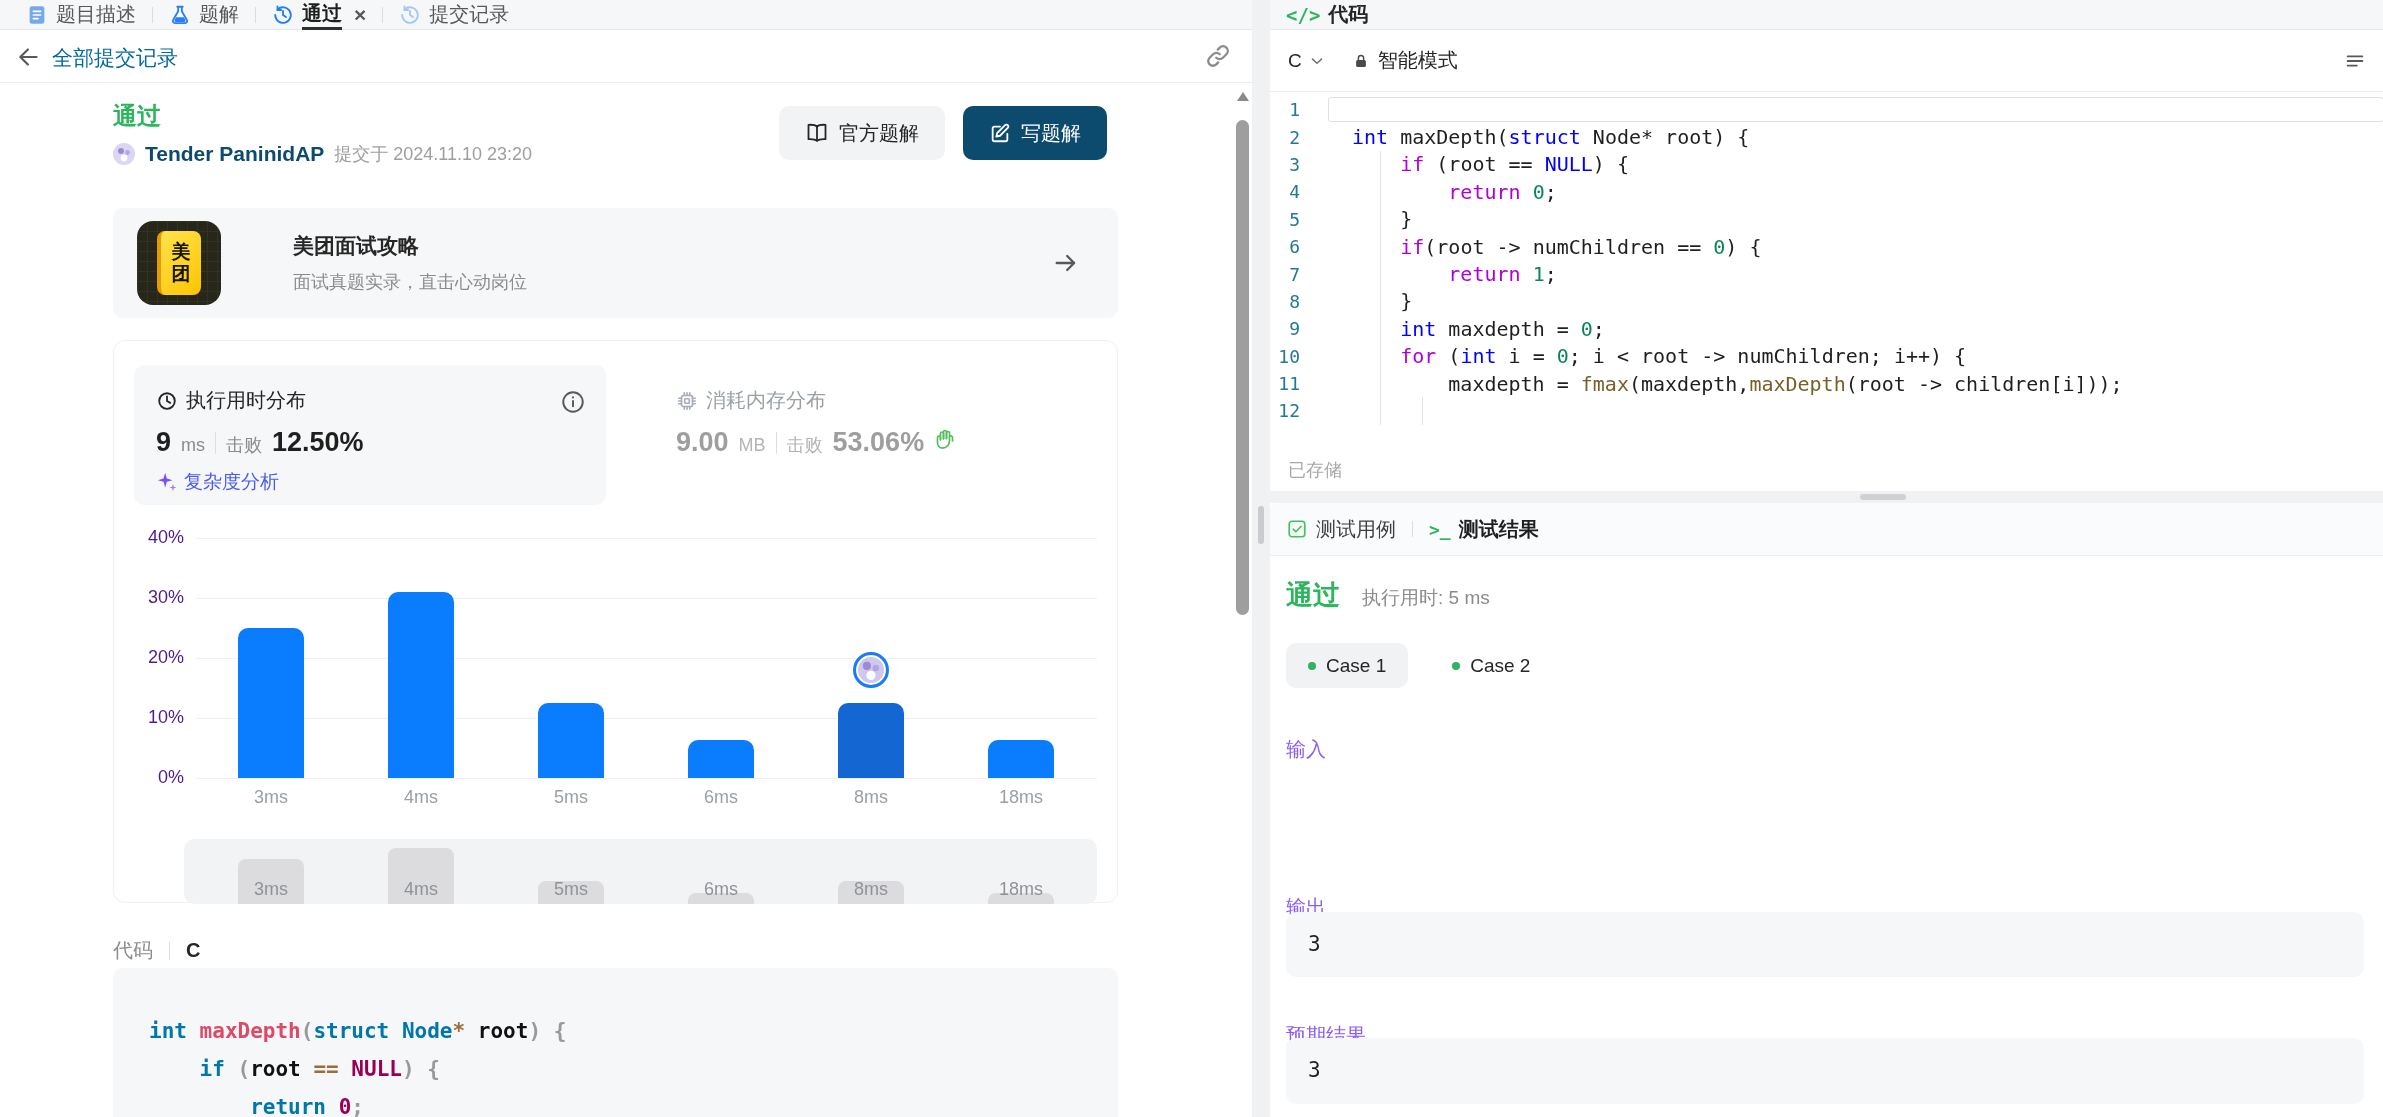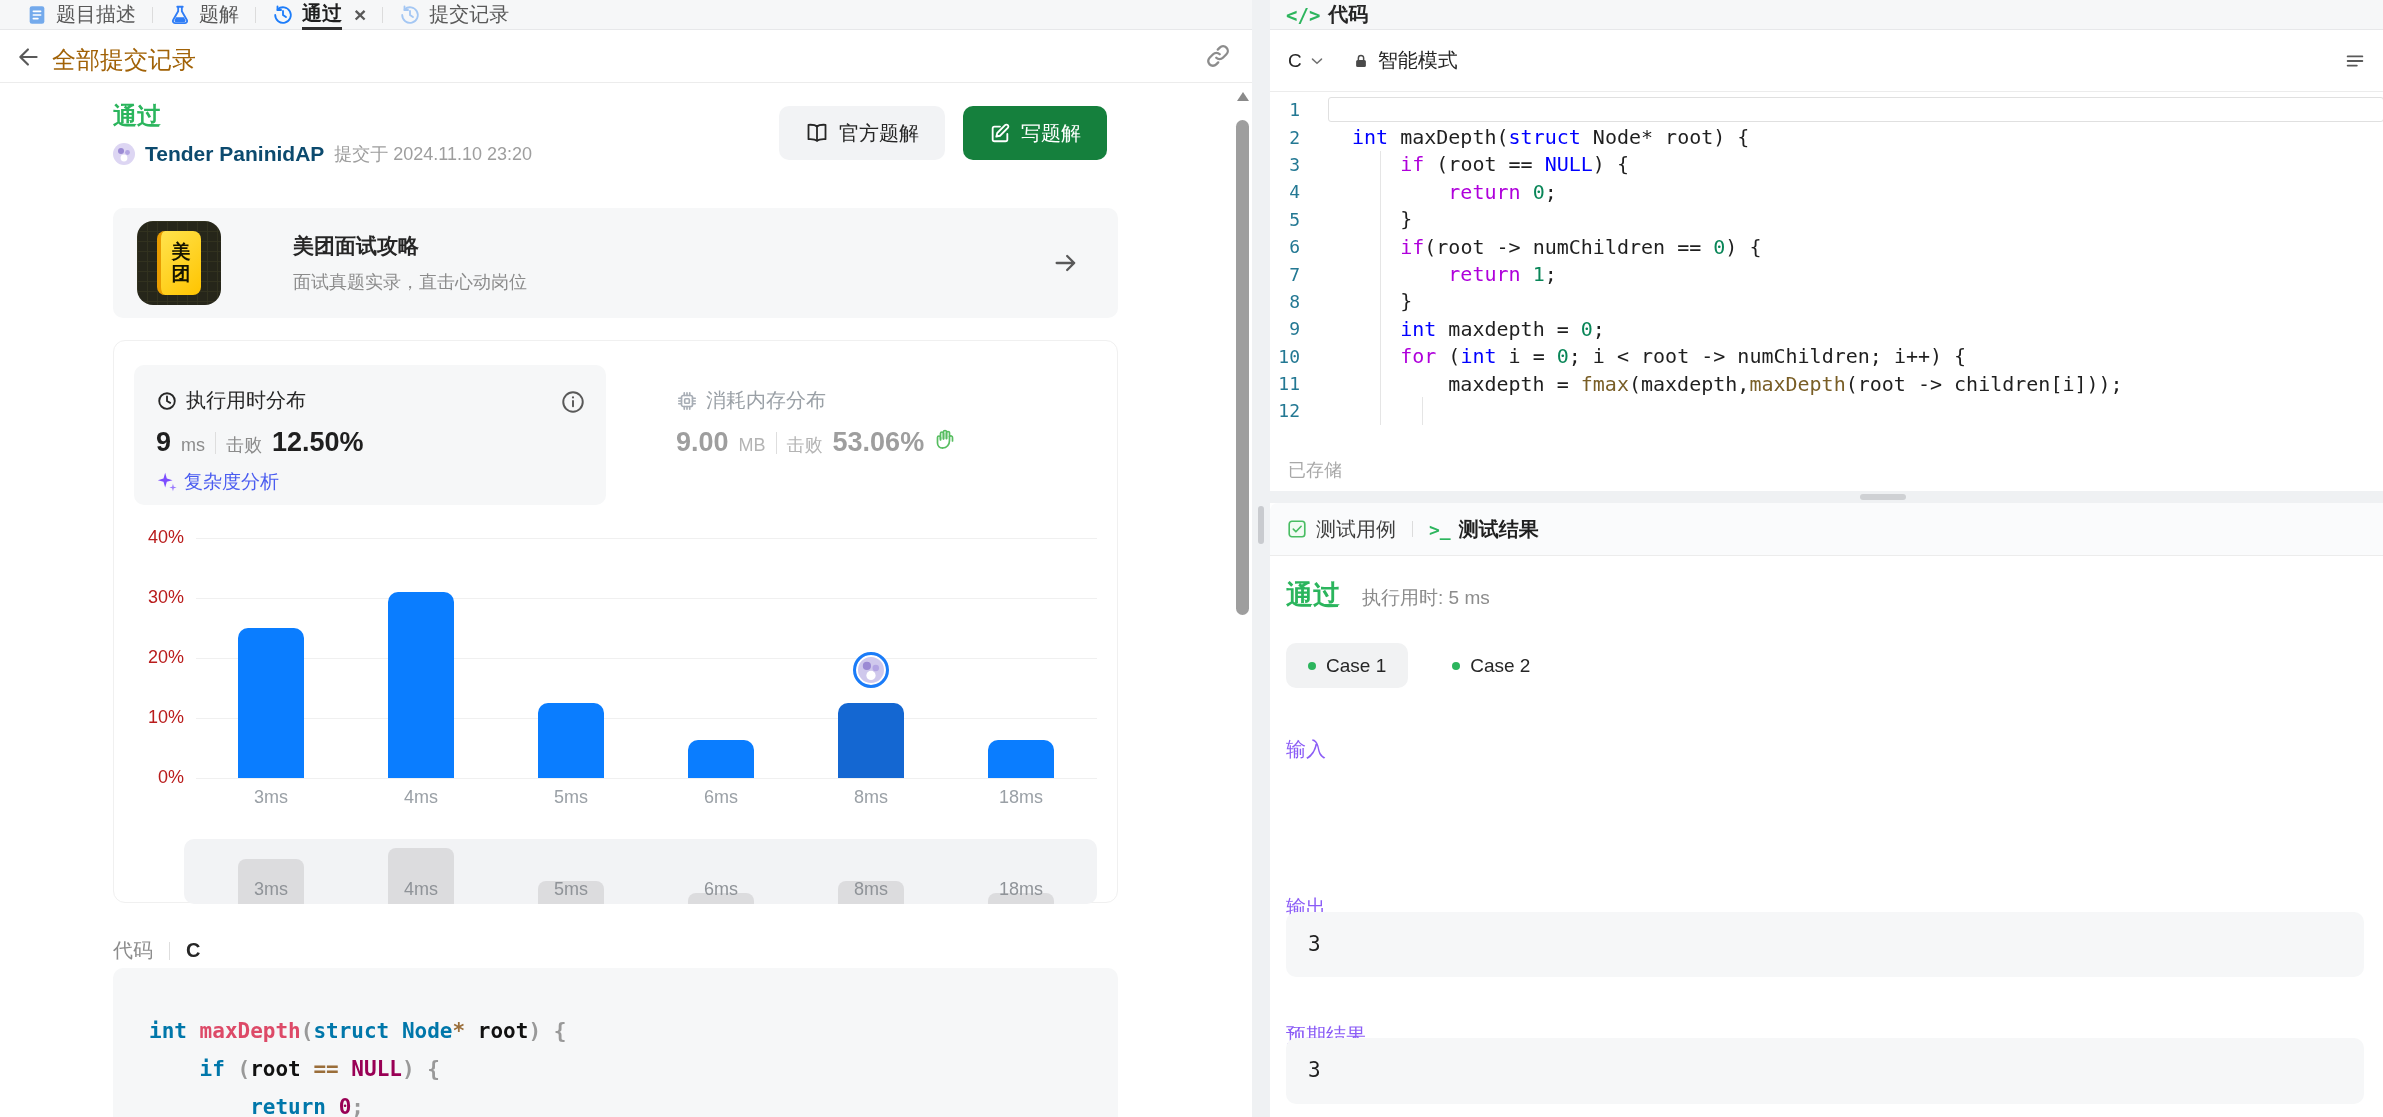--- a/index.html
+++ b/index.html
@@ -14,34 +14,34 @@
   .tab .lbl { white-space:nowrap; }
   .tab.active { color:#1f1f1f; font-weight:700; }
   .tab.active .lbl { border-bottom:3px solid #2f2f2f; }
   .tab-x { font-size:21px; color:#595959; margin-left:4px; line-height:1; }
   .tab-div { width:1px; height:16px; background:#dcdcdc; }
 
   
   .left-panel { position:absolute; left:0; top:30px; width:1252px; height:1087px; background:#fff; overflow:hidden; }
   .lp-header { position:absolute; left:0; top:0; width:100%; height:53px; border-bottom:1px solid #ececec; }
   .back-btn { position:absolute; left:16px; top:14px; width:26px; height:26px; cursor:pointer; }
-  .lp-title { position:absolute; left:52px; top:14px; font-size:24px; color:#a16207; }
+  .lp-title { position:absolute; left:52px; top:14px; font-size:21px; color:#0369a1; }
   .link-btn { position:absolute; right:20px; top:12px; width:28px; height:28px; cursor:pointer; }
 
   .status-big { position:absolute; left:113px; top:70px; font-size:24px; font-weight:600; color:#2bb55d; }
   .user-row { position:absolute; left:113px; top:112px; display:flex; align-items:center; gap:10px; }
   .avatar-sm { width:22px; height:22px; border-radius:50%; background:#ddd6f3; overflow:hidden; }
   .user-name { font-size:21px; font-weight:700; color:#0c4a6e; }
   .user-sub { font-size:18px; color:#9e9e9e; }
 
   .actions { position:absolute; top:76px; right:145px; display:flex; gap:18px; }
   .btn { height:54px; display:flex; align-items:center; gap:10px; padding:0 26px; border-radius:10px;
     font-size:20px; font-weight:500; cursor:pointer; border:none; }
   .btn-gray { background:#f2f3f5; color:#262626; }
-  .btn-green { background:#15803d; color:#fff; }
+  .btn-green { background:#0c4a6e; color:#fff; }
 
   .banner { position:absolute; left:113px; top:178px; width:1005px; height:110px; background:#f6f7f8; border-radius:10px; cursor:pointer; }
   .mt-logo { position:absolute; left:24px; top:13px; width:84px; height:84px; border-radius:16px; background:#26261a;
     display:flex; align-items:center; justify-content:center;
     background-image:linear-gradient(#32321f 1px,transparent 1px),linear-gradient(90deg,#32321f 1px,transparent 1px);
     background-size:10px 10px; }
   .mt-card { width:44px; height:64px; border-radius:8px; background:linear-gradient(135deg,#ffe34d,#ffc400);
     border-left:4px solid #e89b00; display:flex; align-items:center; justify-content:center; }
   .mt-txt { width:24px; font-size:19px; font-weight:900; color:#141400; line-height:22px; text-align:center; word-break:break-all; }
   .banner-title { position:absolute; left:180px; top:24px; font-size:21px; font-weight:600; color:#262626;text-align:right; }
@@ -59,21 +59,21 @@
   .v-beat { font-size:18px; color:#8c8c8c; }
   .cplx { position:absolute; left:22px; top:104px; display:flex; align-items:center; gap:6px; font-size:19px; color:#4a5cf0; cursor:pointer; }
   .mem-block { position:absolute; left:540px; top:24px; width:450px; height:140px; }
   .mem-block .stat-head { color:#9aa0a6; }
   .mem-block .v-big { color:#9e9e9e; }
   .mem-block .v-unit,.mem-block .v-beat { color:#b4b4b4; }
   .info-btn { position:absolute; right:20px; top:24px; width:26px; height:26px; cursor:pointer; }
 
   .chart-plot { position:absolute; inset:0; }
   .gridline { position:absolute; height:1px; background:#f0f0f0; left:82px; width:901px; }
-  .ytick { position:absolute; left:0; width:70px; text-align:right; font-size:18px; color:#b91c1c; }
+  .ytick { position:absolute; left:0; width:70px; text-align:right; font-size:18px; color:#4c1d95; }
   .bar { position:absolute; border-radius:10px 10px 0 0; cursor:pointer; }
   .xlab { position:absolute; top:446px; width:150px; text-align:center; font-size:18px; color:#9aa0a6; }
   .marker { position:absolute; width:36px; height:36px; border-radius:50%; background:#cfc8ec;
     border:3px solid #1a7cf8; box-shadow:0 0 0 2px #fff inset; overflow:hidden; }
   .brush { position:absolute; left:70px; top:498px; width:913px; height:65px; background:#f2f3f5; border-radius:10px;
     overflow:hidden; cursor:pointer; }
   .bbar { position:absolute; bottom:0; width:66px; background:#dcdcde; border-radius:8px 8px 0 0; }
   .blab { position:absolute; bottom:4px; width:150px; text-align:center; font-size:18px; color:#8f9398; }
 
   .code-row { position:absolute; left:113px; top:907px; display:flex; align-items:center; gap:16px; font-size:20px; }

